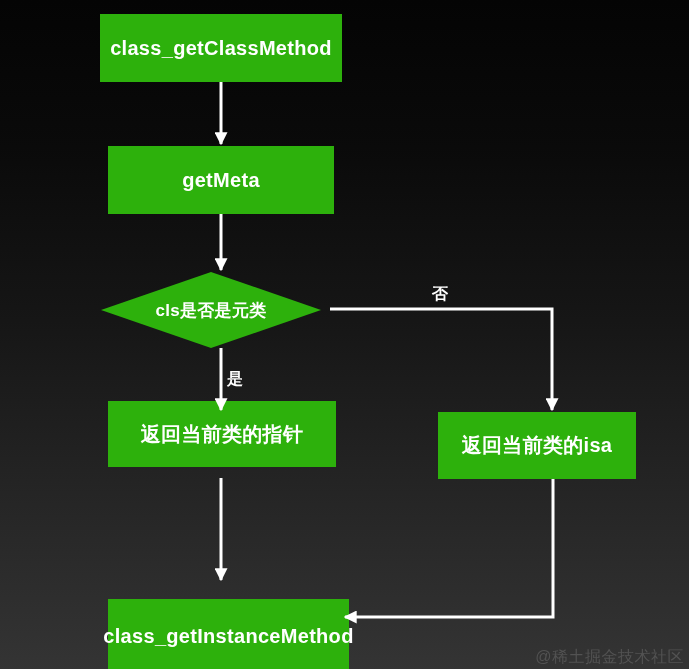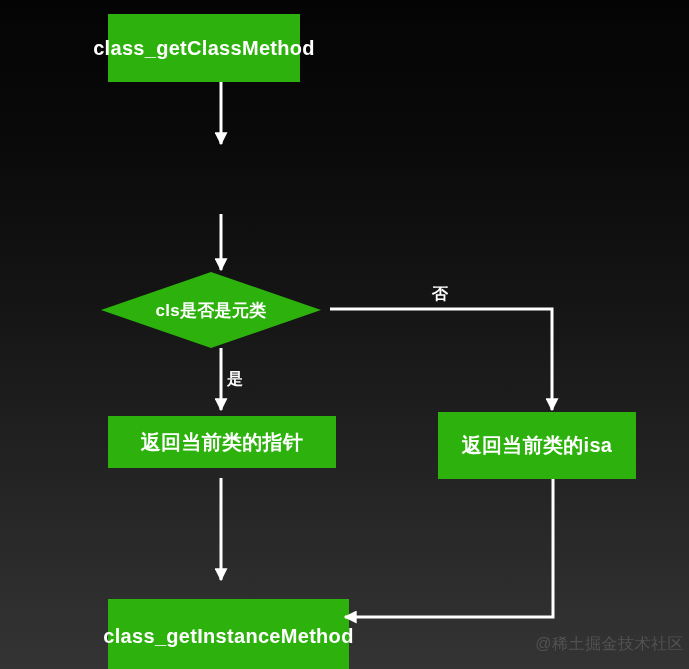--- a/index.html
+++ b/index.html
@@ -41,24 +41,24 @@
     inset: 0;
     background: var(--node-fill, #2db10c);
     clip-path: polygon(50% 0%, 100% 50%, 50% 100%, 0% 50%);
   }
   .diamond-label {
     position: relative;
     z-index: 1;
     font-size: 17px;
     font-weight: bold;
   }
-  #node-start        { left: 108px; top: 14px;  width: 192px; height: 68px; }
+  #node-start        { left: 100px; top: 14px;  width: 242px; height: 68px; }
   #node-getmeta      { left: 108px; top: 146px; width: 226px; height: 68px; }
   #node-decision     { left: 101px; top: 272px; width: 220px; height: 76px; }
-  #node-return-ptr   { left: 108px; top: 416px; width: 228px; height: 52px; }
+  #node-return-ptr   { left: 108px; top: 401px; width: 228px; height: 66px; }
   #node-return-isa   { left: 438px; top: 412px; width: 198px; height: 67px; }
   #node-end          { left: 108px; top: 582px; width: 241px; height: 75px; margin-top: 17px; }
 
   .edges-layer {
     position: absolute;
     left: 0; top: 0;
     width: 689px; height: 669px;
     pointer-events: none;
   }
   .edge-label {
@@ -67,36 +67,39 @@
     font-size: 16px;
     font-weight: bold;
     line-height: 1;
   }
   #label-yes { left: 227px; top: 371px; }
   #label-no  { left: 432px; top: 286px; }
 
   .watermark {
     position: absolute;
     right: 5px;
-    bottom: 14px;
+    bottom: 1px;
     color: var(--watermark-color, #525252);
     font-size: 16px;
     letter-spacing: 0.5px;
     user-select: none;
   }
 </style>
 </head>
 <body>
 
 <div class="canvas">
 
   <div class="node" id="node-start">
     <span>class_getClassMethod</span>
   </div>
 
+  <div class="node" id="node-getmeta">
+    <span>getMeta</span>
+  </div>
 
   <div class="node diamond" id="node-decision">
     <div class="diamond-shape"></div>
     <span class="diamond-label">cls是否是元类</span>
   </div>
 
   <div class="node" id="node-return-ptr">
     <span>返回当前类的指针</span>
   </div>
 

